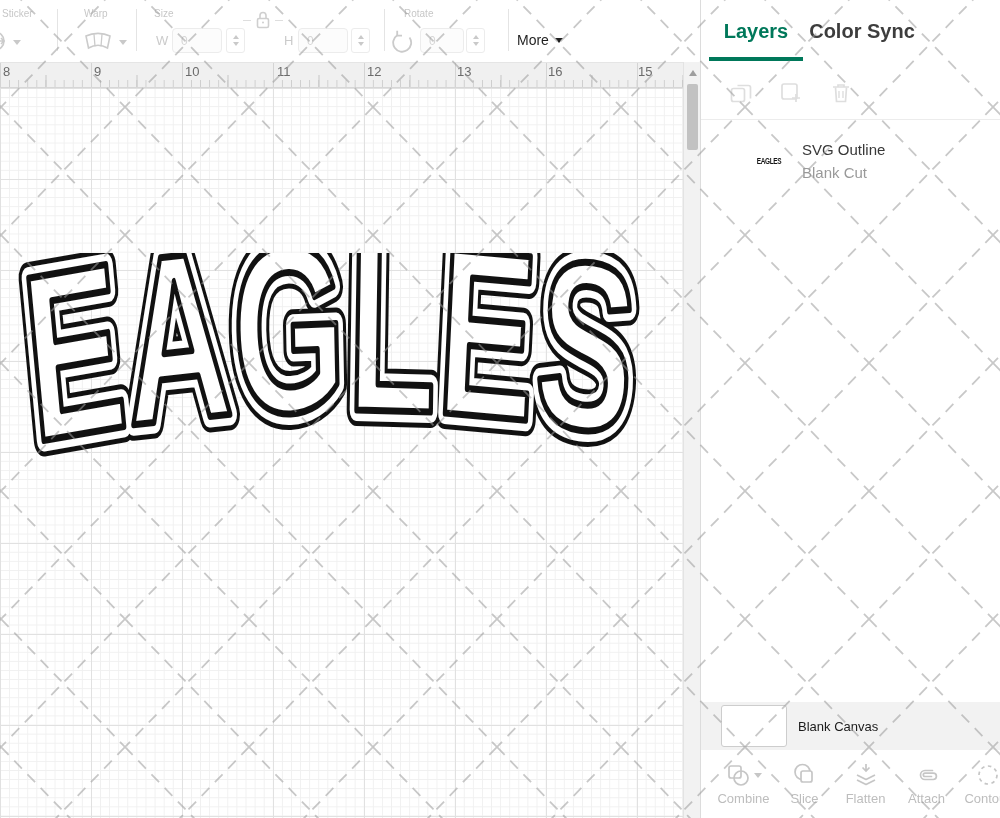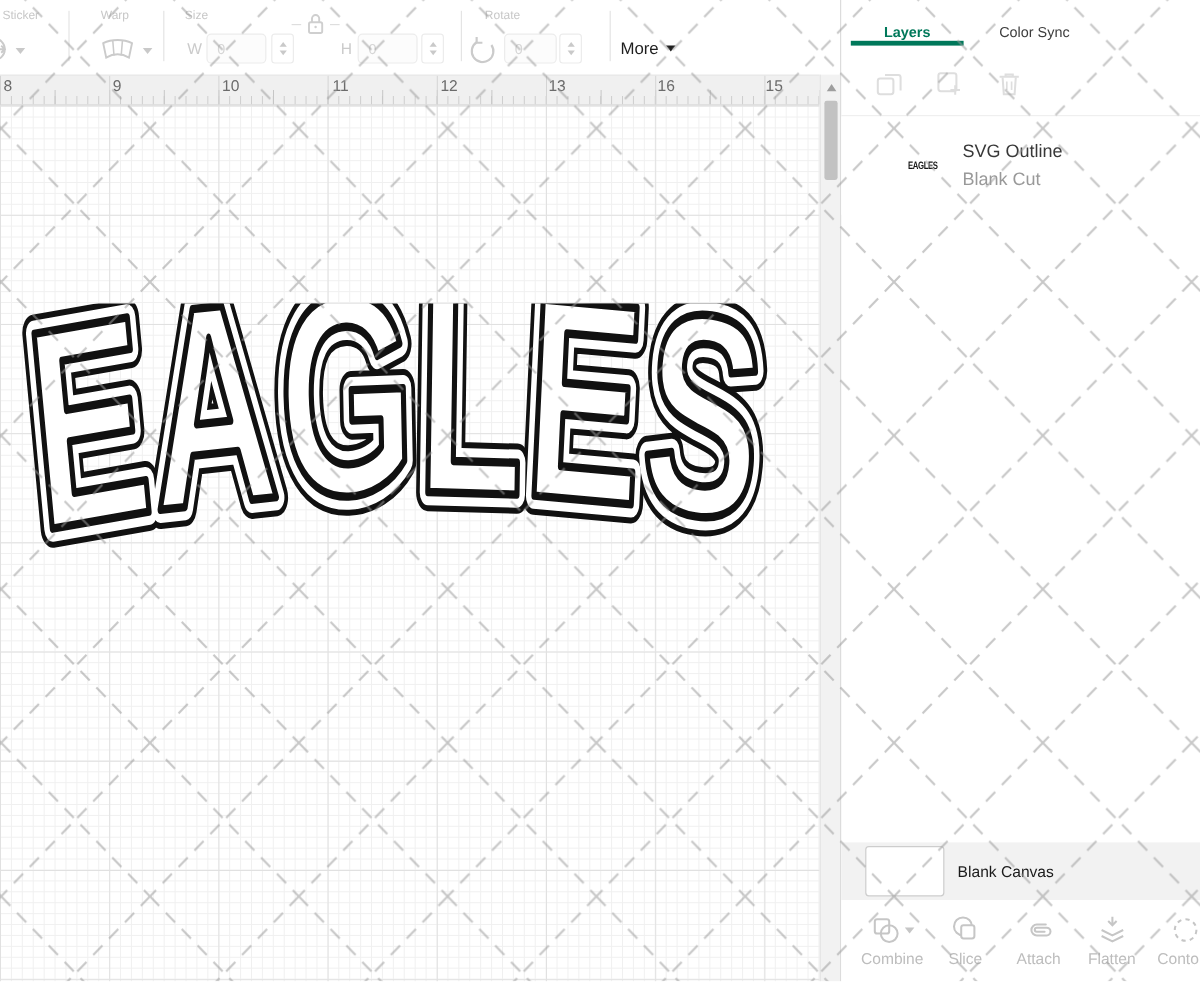--- a/index.html
+++ b/index.html
@@ -61,23 +61,23 @@
   .vs-up { position:absolute; left:0; top:4px; width:17px; height:14px; display:flex;
            align-items:center; justify-content:center; color:#9e9e9e; cursor:pointer; }
   .vs-up i { width:0;height:0;border-left:4.5px solid transparent;border-right:4.5px solid transparent;border-bottom:6px solid currentColor; }
   .vs-thumb { position:absolute; left:3px; top:22px; width:11px; height:66px; background:#c2c2c2;
               border-radius:2px; cursor:pointer; }
 
   
   .rpanel { position:absolute; left:700px; top:0; width:300px; height:818px; background:#fff;
             border-left:1px solid #dcdcdc; overflow:hidden; z-index:5; }
   .tabs { display:flex; padding:20px 0 0 8px; }
-  .tab { font-size:12px; text-align:center; cursor:pointer; }
+  .tab { font-size:20px; text-align:center; padding-bottom:14px; cursor:pointer; }
   .tab.active { width:94px; color:#00785a; font-weight:bold; border-bottom:4px solid #00785a; }
-  .tab.inactive { width:118px; color:#3d3d3d; font-weight:400; }
+  .tab.inactive { width:118px; color:#3d3d3d; font-weight:700; }
   .panel-icons { display:flex; gap:26px; padding:20px 0 14px 28px; color:#dedede; }
   .panel-icons .pi { width:24px; height:24px; cursor:pointer; }
   .panel-divider { height:1px; background:#ececec; }
   .layer-item { display:flex; align-items:center; padding:18px 0 18px 52px; cursor:pointer; background:#fff; }
   .layer-thumb { width:32px; height:18px; display:flex; align-items:center; justify-content:center;
                  overflow:hidden; }
   .layer-thumb span { font-size:9px; font-weight:bold; color:#151515; transform:scaleX(0.72);
                       letter-spacing:-0.5px; white-space:nowrap; }
   .layer-text { margin-left:17px; line-height:23px; }
   .layer-title { font-size:15px; color:#383838; }
@@ -258,32 +258,32 @@
       </div>
       <div class="action">
         <svg width="26" height="26" viewBox="0 0 26 26">
           <circle cx="10.5" cy="10" r="7.5" fill="none" stroke="currentColor" stroke-width="1.7"></circle>
           <rect x="9" y="9" width="11" height="11" rx="2" fill="#fff" stroke="currentColor" stroke-width="1.7"></rect>
         </svg>
         <span class="lbl">Slice</span>
       </div>
       <div class="action">
         <svg width="26" height="26" viewBox="0 0 26 26">
+          <path d="M13 2 v6 M9.5 5.5 L13 9 l3.5 -3.5" fill="none" stroke="currentColor" stroke-width="1.7"></path>
+          <path d="M4 13 l9 4.5 9 -4.5 M4 18 l9 4.5 9 -4.5" fill="none" stroke="currentColor" stroke-width="1.7" stroke-linejoin="round"></path>
+        </svg>
+        <span class="lbl">Flatten</span>
+      </div>
+      <div class="action">
+        <svg width="26" height="26" viewBox="0 0 26 26">
           <g transform="rotate(90 13 13)">
             <path d="M8.5 7.5 v7.5 a4.5 4.5 0 0 0 9 0 V6.8 a3.2 3.2 0 0 0 -6.4 0 V15 a1.7 1.7 0 0 0 3.4 0 V8.5" fill="none" stroke="currentColor" stroke-width="1.7" stroke-linecap="round"></path>
           </g>
         </svg>
         <span class="lbl">Attach</span>
-      </div>
-      <div class="action">
-        <svg width="26" height="26" viewBox="0 0 26 26">
-          <path d="M13 2 v6 M9.5 5.5 L13 9 l3.5 -3.5" fill="none" stroke="currentColor" stroke-width="1.7"></path>
-          <path d="M4 13 l9 4.5 9 -4.5 M4 18 l9 4.5 9 -4.5" fill="none" stroke="currentColor" stroke-width="1.7" stroke-linejoin="round"></path>
-        </svg>
-        <span class="lbl">Flatten</span>
       </div>
       <div class="action">
         <svg width="26" height="26" viewBox="0 0 26 26">
           <circle cx="13" cy="13" r="9" fill="none" stroke="currentColor" stroke-width="1.7" stroke-dasharray="3.5 3.5"></circle>
         </svg>
         <span class="lbl">Contour</span>
       </div>
     </div>
   </div>
 

